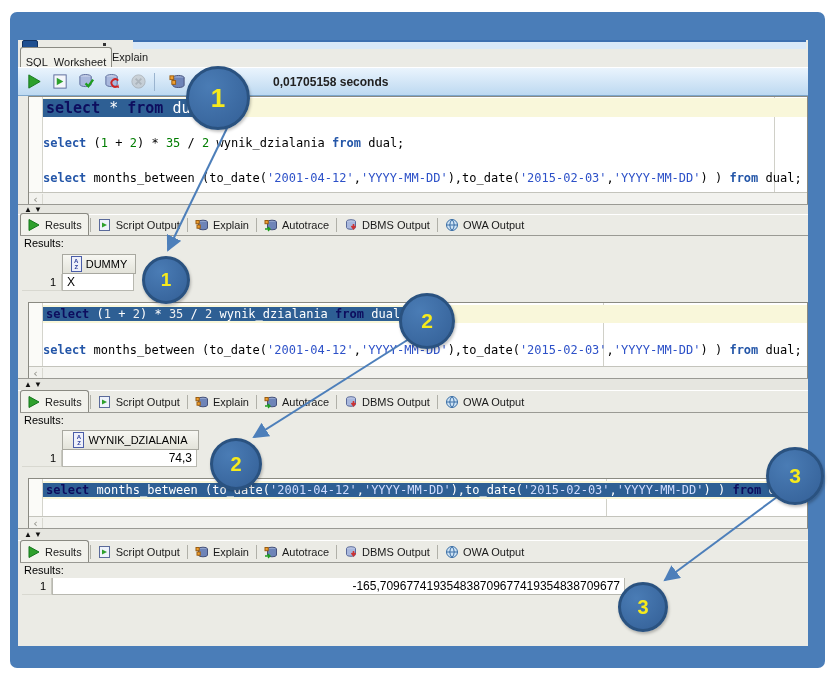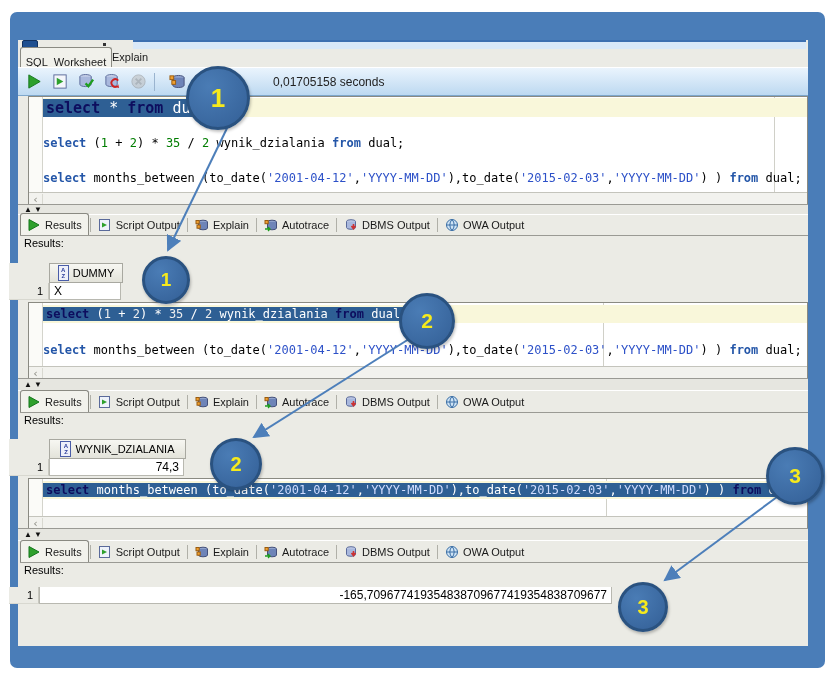--- a/index.html
+++ b/index.html
@@ -20,21 +20,21 @@
   .doctab{position:absolute;left:112px;top:47px;height:20px;font-size:11px;color:#1a1a1a;display:flex;align-items:center;}
 
   
   .toolbar{position:absolute;left:18px;top:67px;width:790px;height:27px;
      background:linear-gradient(#eaf4fd,#bdd9f1);border-bottom:1px solid #7ea7cc;border-top:1px solid #ffffff;
      display:flex;align-items:center;}
   .tbtn{width:20px;height:20px;margin-left:6px;display:flex;align-items:center;justify-content:center;cursor:pointer;}
   .tbtn svg{width:17px;height:17px;}
   .tbtn.disabled{opacity:.55;}
   .tsep{width:1px;height:18px;background:#9ab4cf;margin:0 6px;}
-  .timer{font-size:12px;color:#222;margin-left:60px;}
+  .timer{font-size:12px;color:#222;margin-left:60px;font-weight:bold;}
 
   
   .editor{position:absolute;left:28px;width:778px;background:#ffffff;border:1px solid #8a8a82;
      font-family:"DejaVu Sans Mono",monospace;}
   .gutter{position:absolute;left:0;top:0;bottom:13px;width:13px;background:#fbfbf8;border-right:1px solid #d4d4cc;}
   .guide{position:absolute;top:0;width:1px;background:#d0d0c8;}
   .erow{position:absolute;left:14px;right:0;white-space:pre;display:flex;align-items:center;font-size:12px;}
   .erow.hl{background:#f9f7da;}
   .erow .selspan{background:#2e5f94;padding:0 3px;display:inline-block;}
   .erow.big{font-size:15px;}
@@ -60,21 +60,21 @@
   .rtabs{position:absolute;left:20px;width:788px;height:22px;display:flex;align-items:flex-end;
      border-bottom:1px solid #9a9a94;font-size:11px;color:#1a1a1a;}
   .rtab{display:flex;align-items:center;height:20px;padding:0 6px;cursor:pointer;white-space:nowrap;}
   .rtab.active{background:#f2f2ec;border:1px solid #8a8a82;border-bottom:none;border-radius:3px 3px 0 0;height:21px;}
   .rtab svg{width:14px;height:14px;margin-right:4px;}
   .rtabsep{width:1px;height:14px;background:#b0b0a8;margin:0 1px 3px 1px;}
 
   .reslabel{position:absolute;left:24px;font-size:11px;color:#000;}
 
   
-  .grid{position:absolute;left:9px;font-size:11px;margin-top:9px;}
+  .grid{position:absolute;left:22px;font-size:11px;}
   .g-header{display:flex;height:20px;}
   .g-corner{background:#ebebe5;}
   .g-colhead{background:linear-gradient(#f7f7f2,#e3e3da);border:1px solid #a8a8a0;
      display:flex;align-items:center;justify-content:center;gap:4px;color:#000;cursor:pointer;}
   .g-row{display:flex;height:17px;}
   .g-num{background:#ebebe5;border-right:1px solid #c8c8c0;border-bottom:1px solid #d8d8d0;
      display:flex;align-items:center;justify-content:flex-end;padding-right:5px;box-sizing:border-box;font-size:11px;}
   .g-cell{background:#ffffff;border:1px solid #b8b8b0;border-top:none;display:flex;align-items:center;
      padding:0 4px;box-sizing:border-box;font-size:12px;color:#000;white-space:nowrap;}
   .sorticon{width:9px;height:14px;border:1px solid #4a5da8;background:#eef0fa;color:#2a3c9a;

